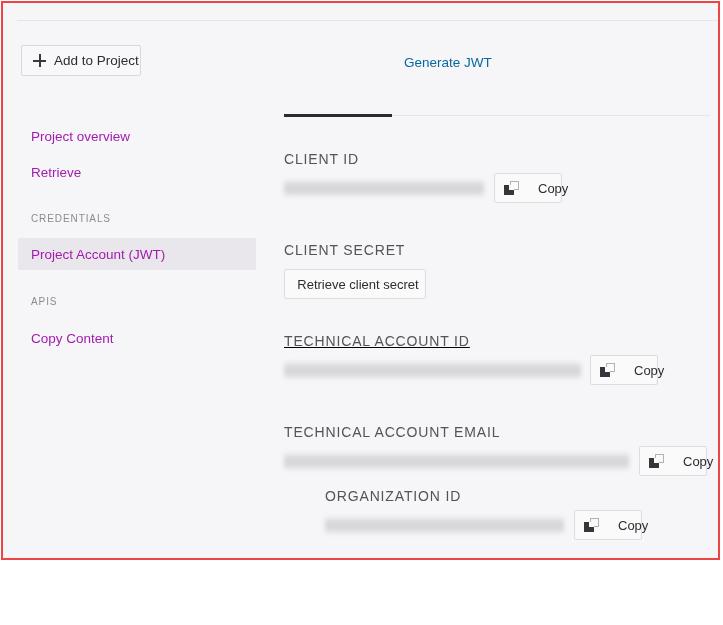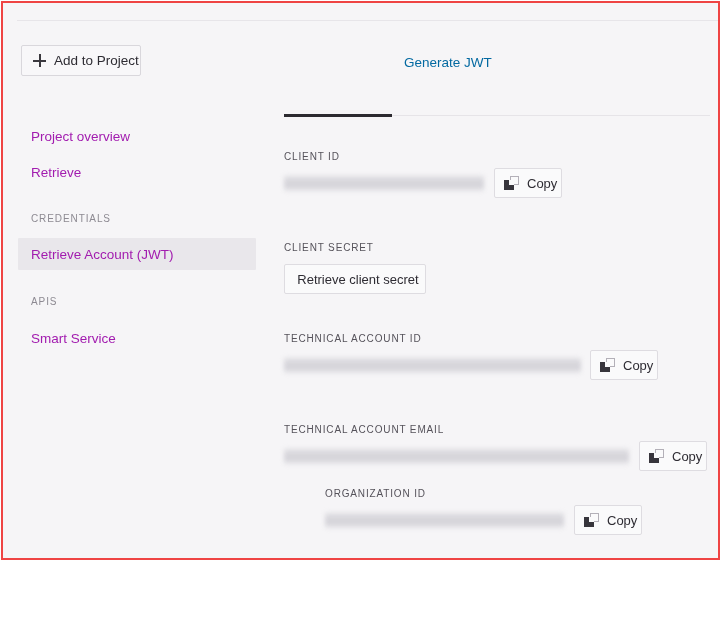--- a/index.html
+++ b/index.html
@@ -156,21 +156,21 @@
     position: absolute;
     left: 13px;
     top: 64px;
     right: 8px;
     height: 1px;
     background: #e6e4e8;
   }
 
   .field { position: absolute; left: 13px; }
   .field-label {
-    font-size: 10px;
+    font-size: 14px;
     letter-spacing: 0.85px;
     color: #55525a;
     text-transform: uppercase;
     white-space: nowrap;
   }
   .field-row {
     position: relative;
     margin-top: 11px;
     height: 30px;
   }
@@ -189,21 +189,21 @@
   }
   .copy-btn {
     position: absolute;
     top: -5px;
     height: 30px;
     background: #fafafb;
     border: 1px solid #dedce1;
     border-radius: 2px;
     display: flex;
     align-items: center;
-    gap: 8px;
+    gap: 19px;
     padding: 0 11px 0 9px;
     box-sizing: border-box;
     cursor: pointer;
   }
   .copy-label {
     font-size: 13px;
     color: #2e2c33;
   }
   .copy-icon {
     position: relative;
@@ -252,21 +252,21 @@
     justify-content: center;
     box-sizing: border-box;
     font-size: 13px;
     color: #2e2c33;
     cursor: pointer;
     padding-left: 6px;
   }
 
   #field-client-id        { top: 130px; }
   #field-client-secret    { top: 221px; }
-  #field-tech-account-id  { top: 312px; }
+  #field-tech-account-id  { top: 312px; text-decoration: underline; }
   #field-tech-account-email { top: 403px; }
   #field-organization-id  { top: 467px; margin-left: 41px; }
 </style>
 </head>
 <body>
 
 <div class="app-frame">
 
   <div class="top-rule"></div>
 
@@ -281,27 +281,27 @@
       <span>Project overview</span>
     </div>
 
     <div class="nav-item" id="nav-insights">
       <span>Retrieve</span>
     </div>
 
     <div class="nav-section" id="sec-credentials">CREDENTIALS</div>
 
     <div class="nav-item selected" id="nav-service-account">
-      <span>Retrieve Account (JWT)</span>
+      <span>Project Account (JWT)</span>
     </div>
 
     <div class="nav-section" id="sec-apis">APIS</div>
 
     <div class="nav-item" id="nav-smart-content">
-      <span>Smart Service</span>
+      <span>Copy Content</span>
     </div>
   </div>
 
   <div class="main">
 
     <div class="tabs">
       <div class="tab inactive">
         <span>Generate JWT</span>
       </div>
       <div class="tabs-divider"></div>

